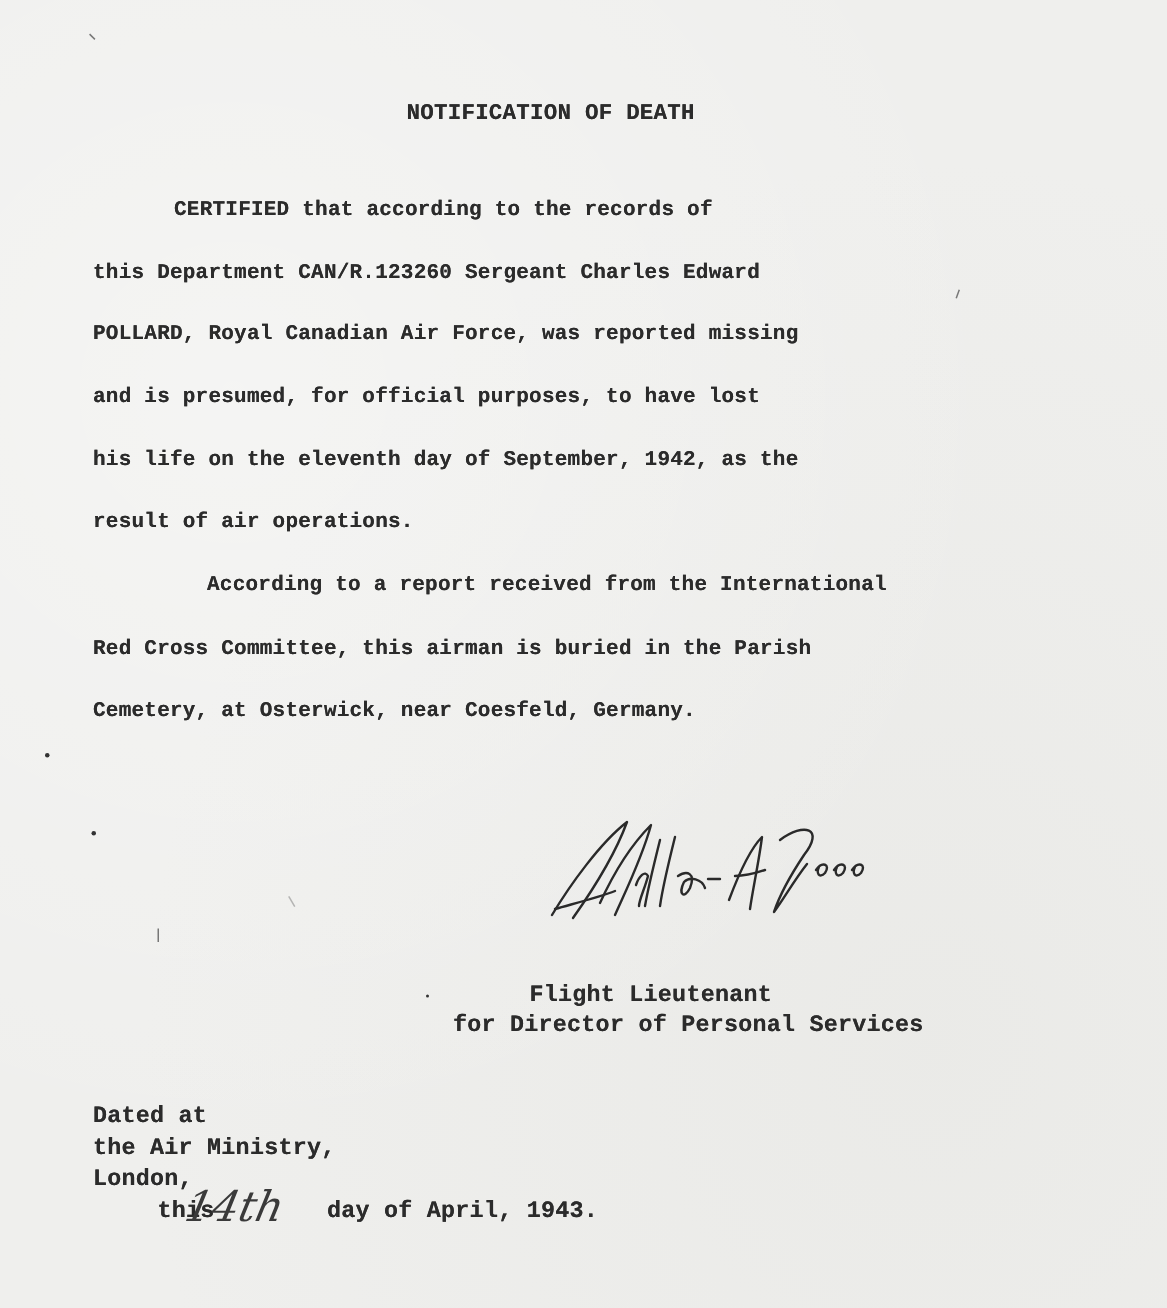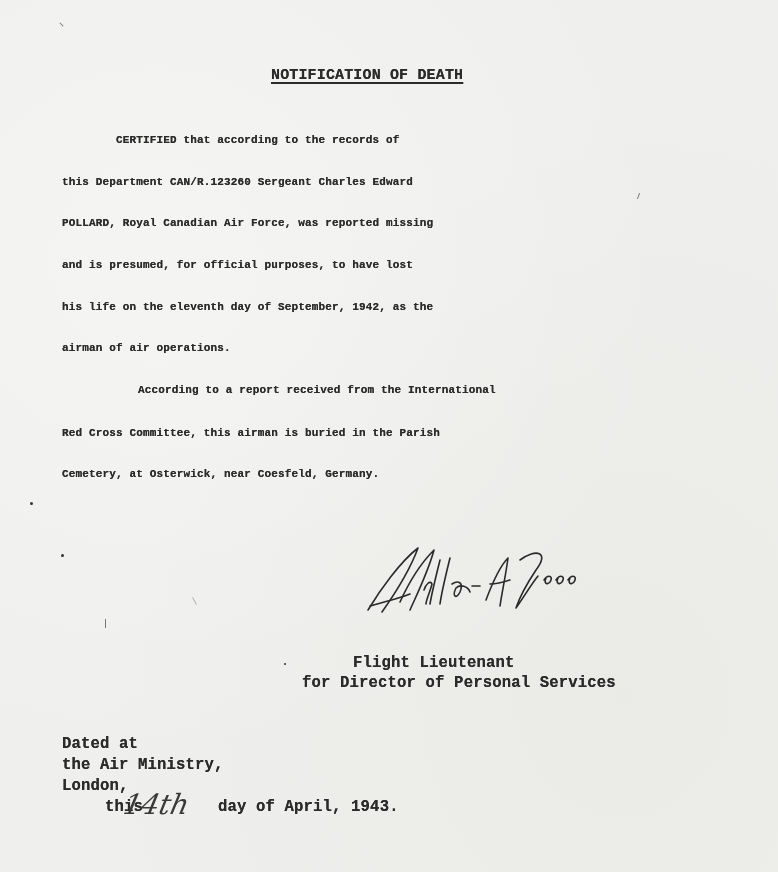--- a/index.html
+++ b/index.html
@@ -19,31 +19,30 @@
       position: absolute;
       inset: 0;
       background:
         radial-gradient(ellipse at 20% 30%, rgba(255,255,255,0.35), rgba(255,255,255,0) 60%),
         radial-gradient(ellipse at 80% 80%, rgba(220,220,215,0.25), rgba(220,220,215,0) 60%),
         #efefed;
     }
     .line {
       position: absolute;
       white-space: pre;
-      font-size: 11px;
+      font-size: 14px;
       font-weight: bold;
       letter-spacing: 0.15px;
       line-height: 20px;
       text-shadow: 0 0 0.4px #444;
     }
     .title {
       left: 271px;
       top: 66px;
       font-size: 15px;
-      text-decoration: underline;
       text-underline-offset: 3px;
       text-decoration-thickness: 1.5px;
     }
     .small {
       font-size: 15.6px;
       line-height: 20px;
     }
     .handwriting {
       position: absolute;
       font-family: "DejaVu Serif", serif;
@@ -66,21 +65,21 @@
 
 <div class="page">
 
   <div class="line title">NOTIFICATION OF DEATH</div>
 
   <div class="line" style="left:116px; top:130px;">CERTIFIED that according to the records of</div>
   <div class="line" style="left:62px; top:172px;">this Department CAN/R.123260 Sergeant Charles Edward</div>
   <div class="line" style="left:62px; top:213px;">POLLARD, Royal Canadian Air Force, was reported missing</div>
   <div class="line" style="left:62px; top:255px;">and is presumed, for official purposes, to have lost</div>
   <div class="line" style="left:62px; top:297px;">his life on the eleventh day of September, 1942, as the</div>
-  <div class="line" style="left:62px; top:338px;">airman of air operations.</div>
+  <div class="line" style="left:62px; top:338px;">result of air operations.</div>
 
   <div class="line" style="left:116px; top:380px;margin-left:22px;">According to a report received from the International</div>
   <div class="line" style="left:62px; top:423px;">Red Cross Committee, this airman is buried in the Parish</div>
   <div class="line" style="left:62px; top:464px;">Cemetery, at Osterwick, near Coesfeld, Germany.</div>
 
   <svg style="position:absolute; left:360px; top:540px;" width="240" height="80" viewBox="0 0 240 80">
     <g fill="none" stroke="#2a2a2a" stroke-width="1.6" stroke-linecap="round" stroke-linejoin="round">
       <path d="M8 70 C 20 50, 40 22, 58 8 C 50 30, 34 55, 22 72"></path>
       <path d="M10 66 C 24 62, 40 58, 50 54"></path>
       <path d="M40 62 C 50 40, 62 22, 74 10 C 68 32, 58 52, 50 70"></path>

